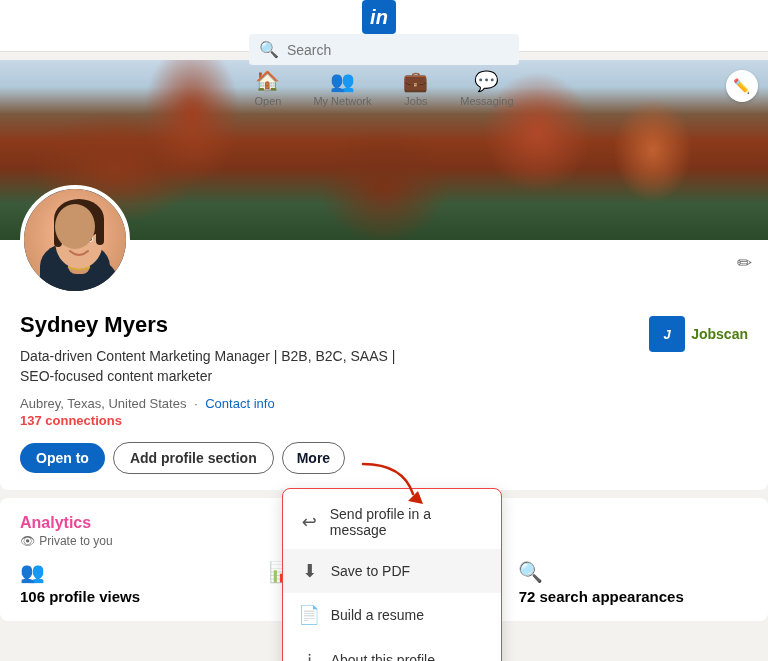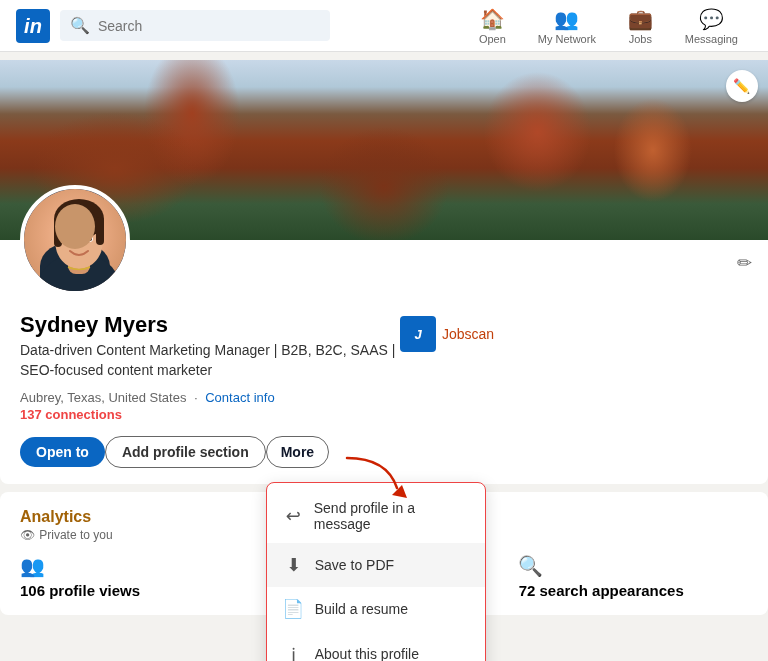--- a/index.html
+++ b/index.html
@@ -8,20 +8,21 @@
     
     .navbar {
       background: #fff;
       height: 52px;
       display: flex;
       align-items: center;
       padding: 0 16px;
       border-bottom: 1px solid #e0e0e0;
       position: relative;
       z-index: 10;
+      flex-direction: column;
     }
     .nav-logo {
       width: 34px; height: 34px;
       background: #0a66c2;
       border-radius: 4px;
       display: flex; align-items: center; justify-content: center;
       margin-right: 10px;
       flex-shrink: 0;
     }
     .nav-logo span { color: #fff; font-size: 20px; font-weight: 900; font-style: italic; line-height: 1; }
@@ -112,48 +113,48 @@
     .avatar-face::after {
       content: '';
       position: absolute;
       top: 15px; left: 50%;
       transform: translateX(-50%);
       width: 40px; height: 45px;
       background: #c8956a;
       border-radius: 50%;
     }
 
-    .profile-header { padding-top: 60px; display: flex; align-items: flex-start; }
+    .profile-header { padding-top: 60px; display: flex; justify-content: space-between; align-items: flex-start; }
     .profile-name { font-size: 22px; font-weight: 700; color: #000; }
-    .profile-title { font-size: 14px; color: #333; margin-top: 3px; line-height: 1.4; max-width: 380px; }
+    .profile-title { font-size: 14px; color: #333; margin-top: 9px; line-height: 1.4; max-width: 380px; }
     .profile-location { font-size: 13px; color: #666; margin-top: 10px; }
     .profile-location a { color: #0a66c2; text-decoration: none; }
     .connections { font-size: 13px; color: #ef4444; font-weight: 600; margin-top: 2px; cursor: pointer; }
 
     .company-badge {
       display: flex; align-items: center; gap: 6px;
       margin-top: 4px;
     }
     .company-logo {
       width: 36px; height: 36px;
       background: #0a66c2;
       border-radius: 4px;
       display: flex; align-items: center; justify-content: center;
     }
     .company-logo span { color: #fff; font-size: 14px; font-weight: 900; font-style: italic; }
-    .company-name { font-size: 14px; font-weight: 400; color: #c2410c; }
+    .company-name { font-size: 14px; font-weight: 700; color: #4d7c0f; }
 
     .profile-edit-btn {
       position: absolute; top: 12px; right: 16px;
       background: transparent; border: none; cursor: pointer;
       color: #666; font-size: 18px;
     }
 
     
-    .action-buttons { display: flex; margin-top: 14px; align-items: center; flex-wrap: wrap; }
+    .action-buttons { display: flex; gap: 8px; margin-top: 14px; align-items: center; flex-wrap: wrap; }
     .btn-open-to {
       background: #0a66c2; color: #fff; border: none;
       border-radius: 20px; padding: 7px 16px;
       font-size: 14px; font-weight: 600; cursor: pointer;
     }
     .btn-add-section {
       background: transparent; color: #333;
       border: 1.5px solid #666; border-radius: 20px;
       padding: 7px 16px; font-size: 14px; font-weight: 600; cursor: pointer; text-align: center;
     }
@@ -184,21 +185,21 @@
     .dropdown-item.highlighted { background: #f5f5f5; }
     .dropdown-icon { font-size: 18px; color: #555; width: 22px; text-align: center; }
 
     
     .analytics-section {
       background: #fff;
       border-radius: 8px;
       padding: 16px 20px;
       margin-top: 8px;
     }
-    .analytics-title { font-size: 16px; font-weight: 700; color: #a16207; }
+    .analytics-title { font-size: 16px; font-weight: 700; color: #ec4899; }
     .analytics-subtitle { font-size: 12px; color: #666; display: flex; align-items: center; gap: 4px; margin-top: 2px; }
     .analytics-grid { display: flex; gap: 20px; margin-top: 12px; }
     .analytics-item { flex: 1; }
     .analytics-item-header { display: flex; align-items: center; gap: 8px; margin-bottom: 4px; }
     .analytics-icon { font-size: 20px; color: #555; }
     .analytics-count { font-size: 15px; font-weight: 700; color: #000; }
     .analytics-desc { font-size: 12px; color: #666; line-height: 1.4; }
 
     
     .red-arrow {

